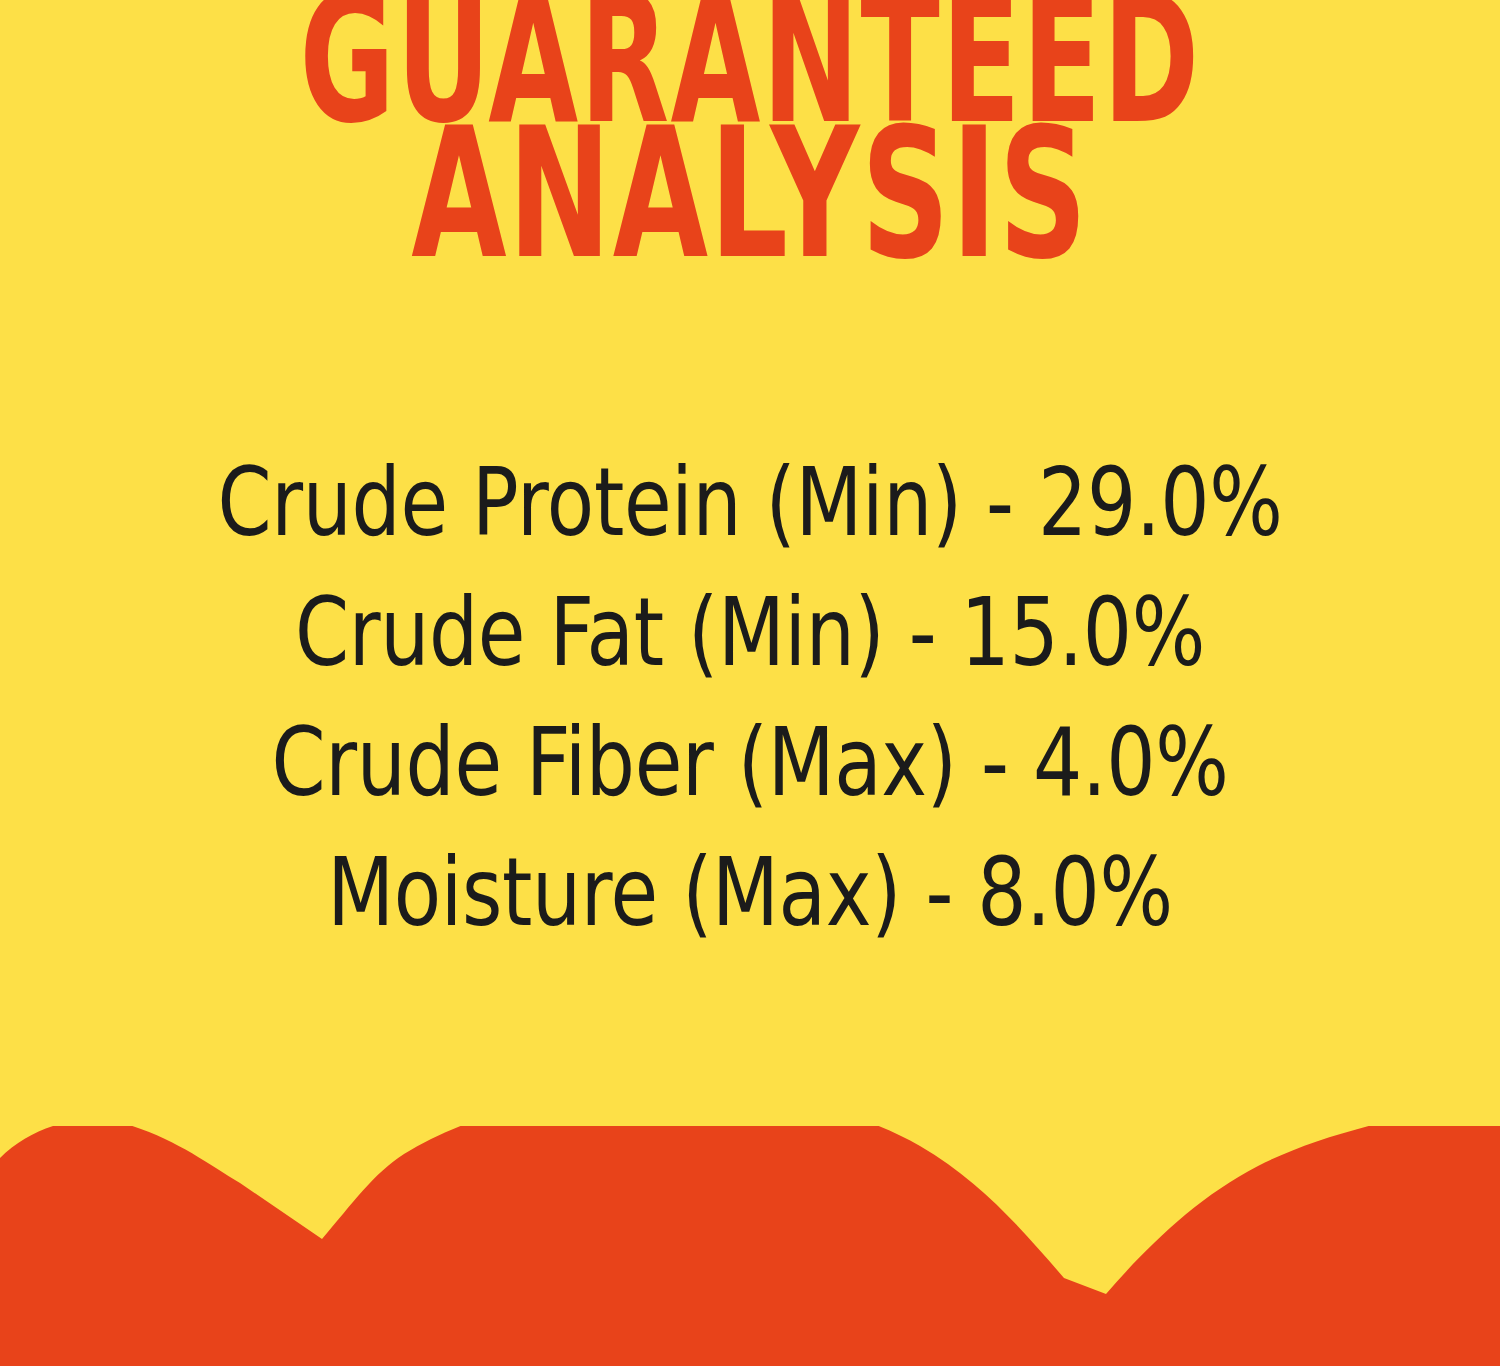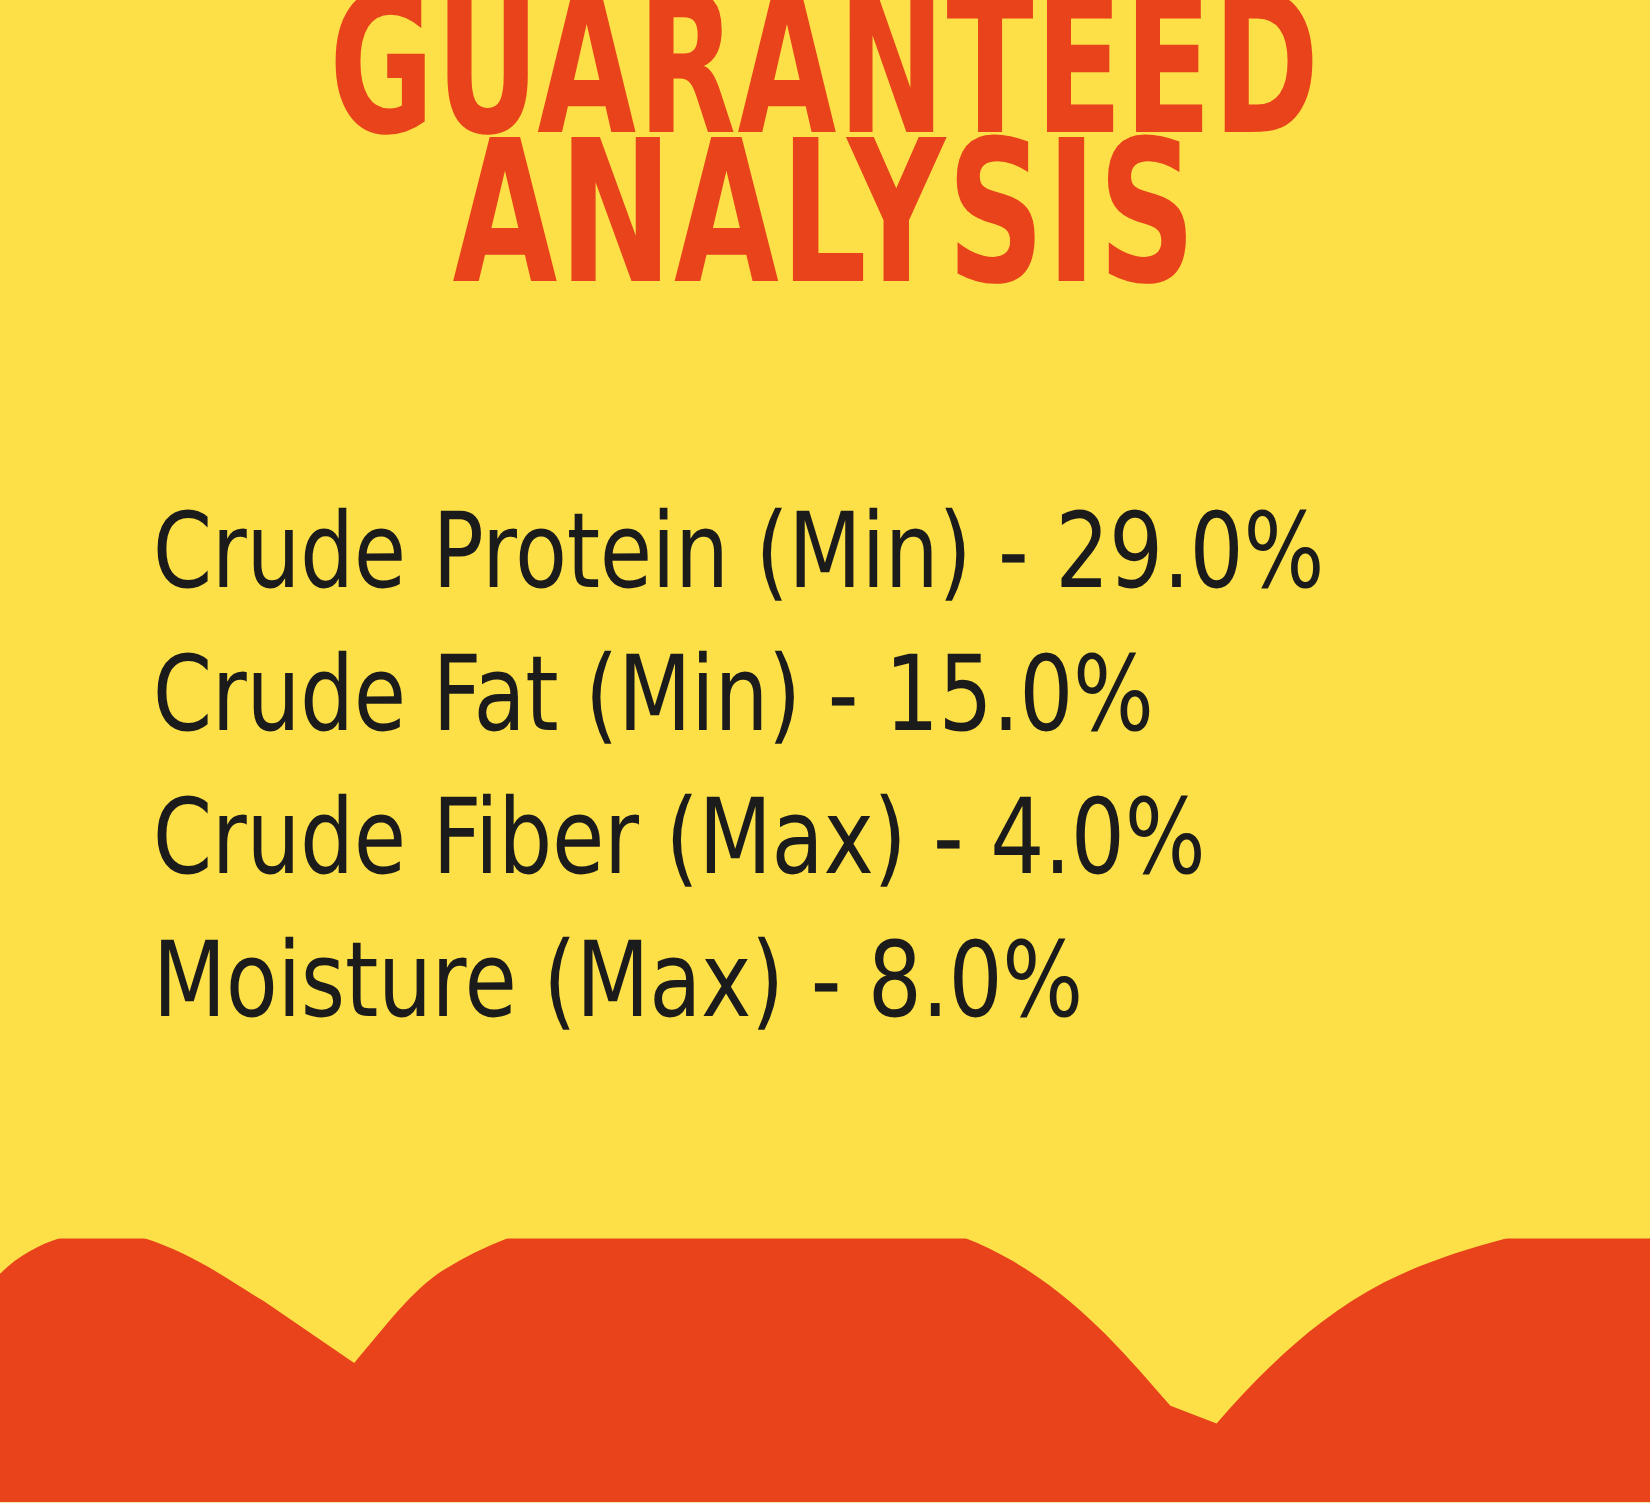--- a/index.html
+++ b/index.html
@@ -48,21 +48,21 @@
     transform-origin: center top;
     margin-top: -26px;
   }
 
   
   .analysis-list {
     position: absolute;
     left: 0;
     top: 437px;
     width: 1500px;
-    text-align: left;
+    text-align: center;
     z-index: 3;
   }
   .analysis-row {
     display: block;
     color: #1b1b1b;
     font-family: "DejaVu Sans", sans-serif;
     font-weight: 400;
     font-size: 95px;
     line-height: 130px;
     letter-spacing: -0.004em;

